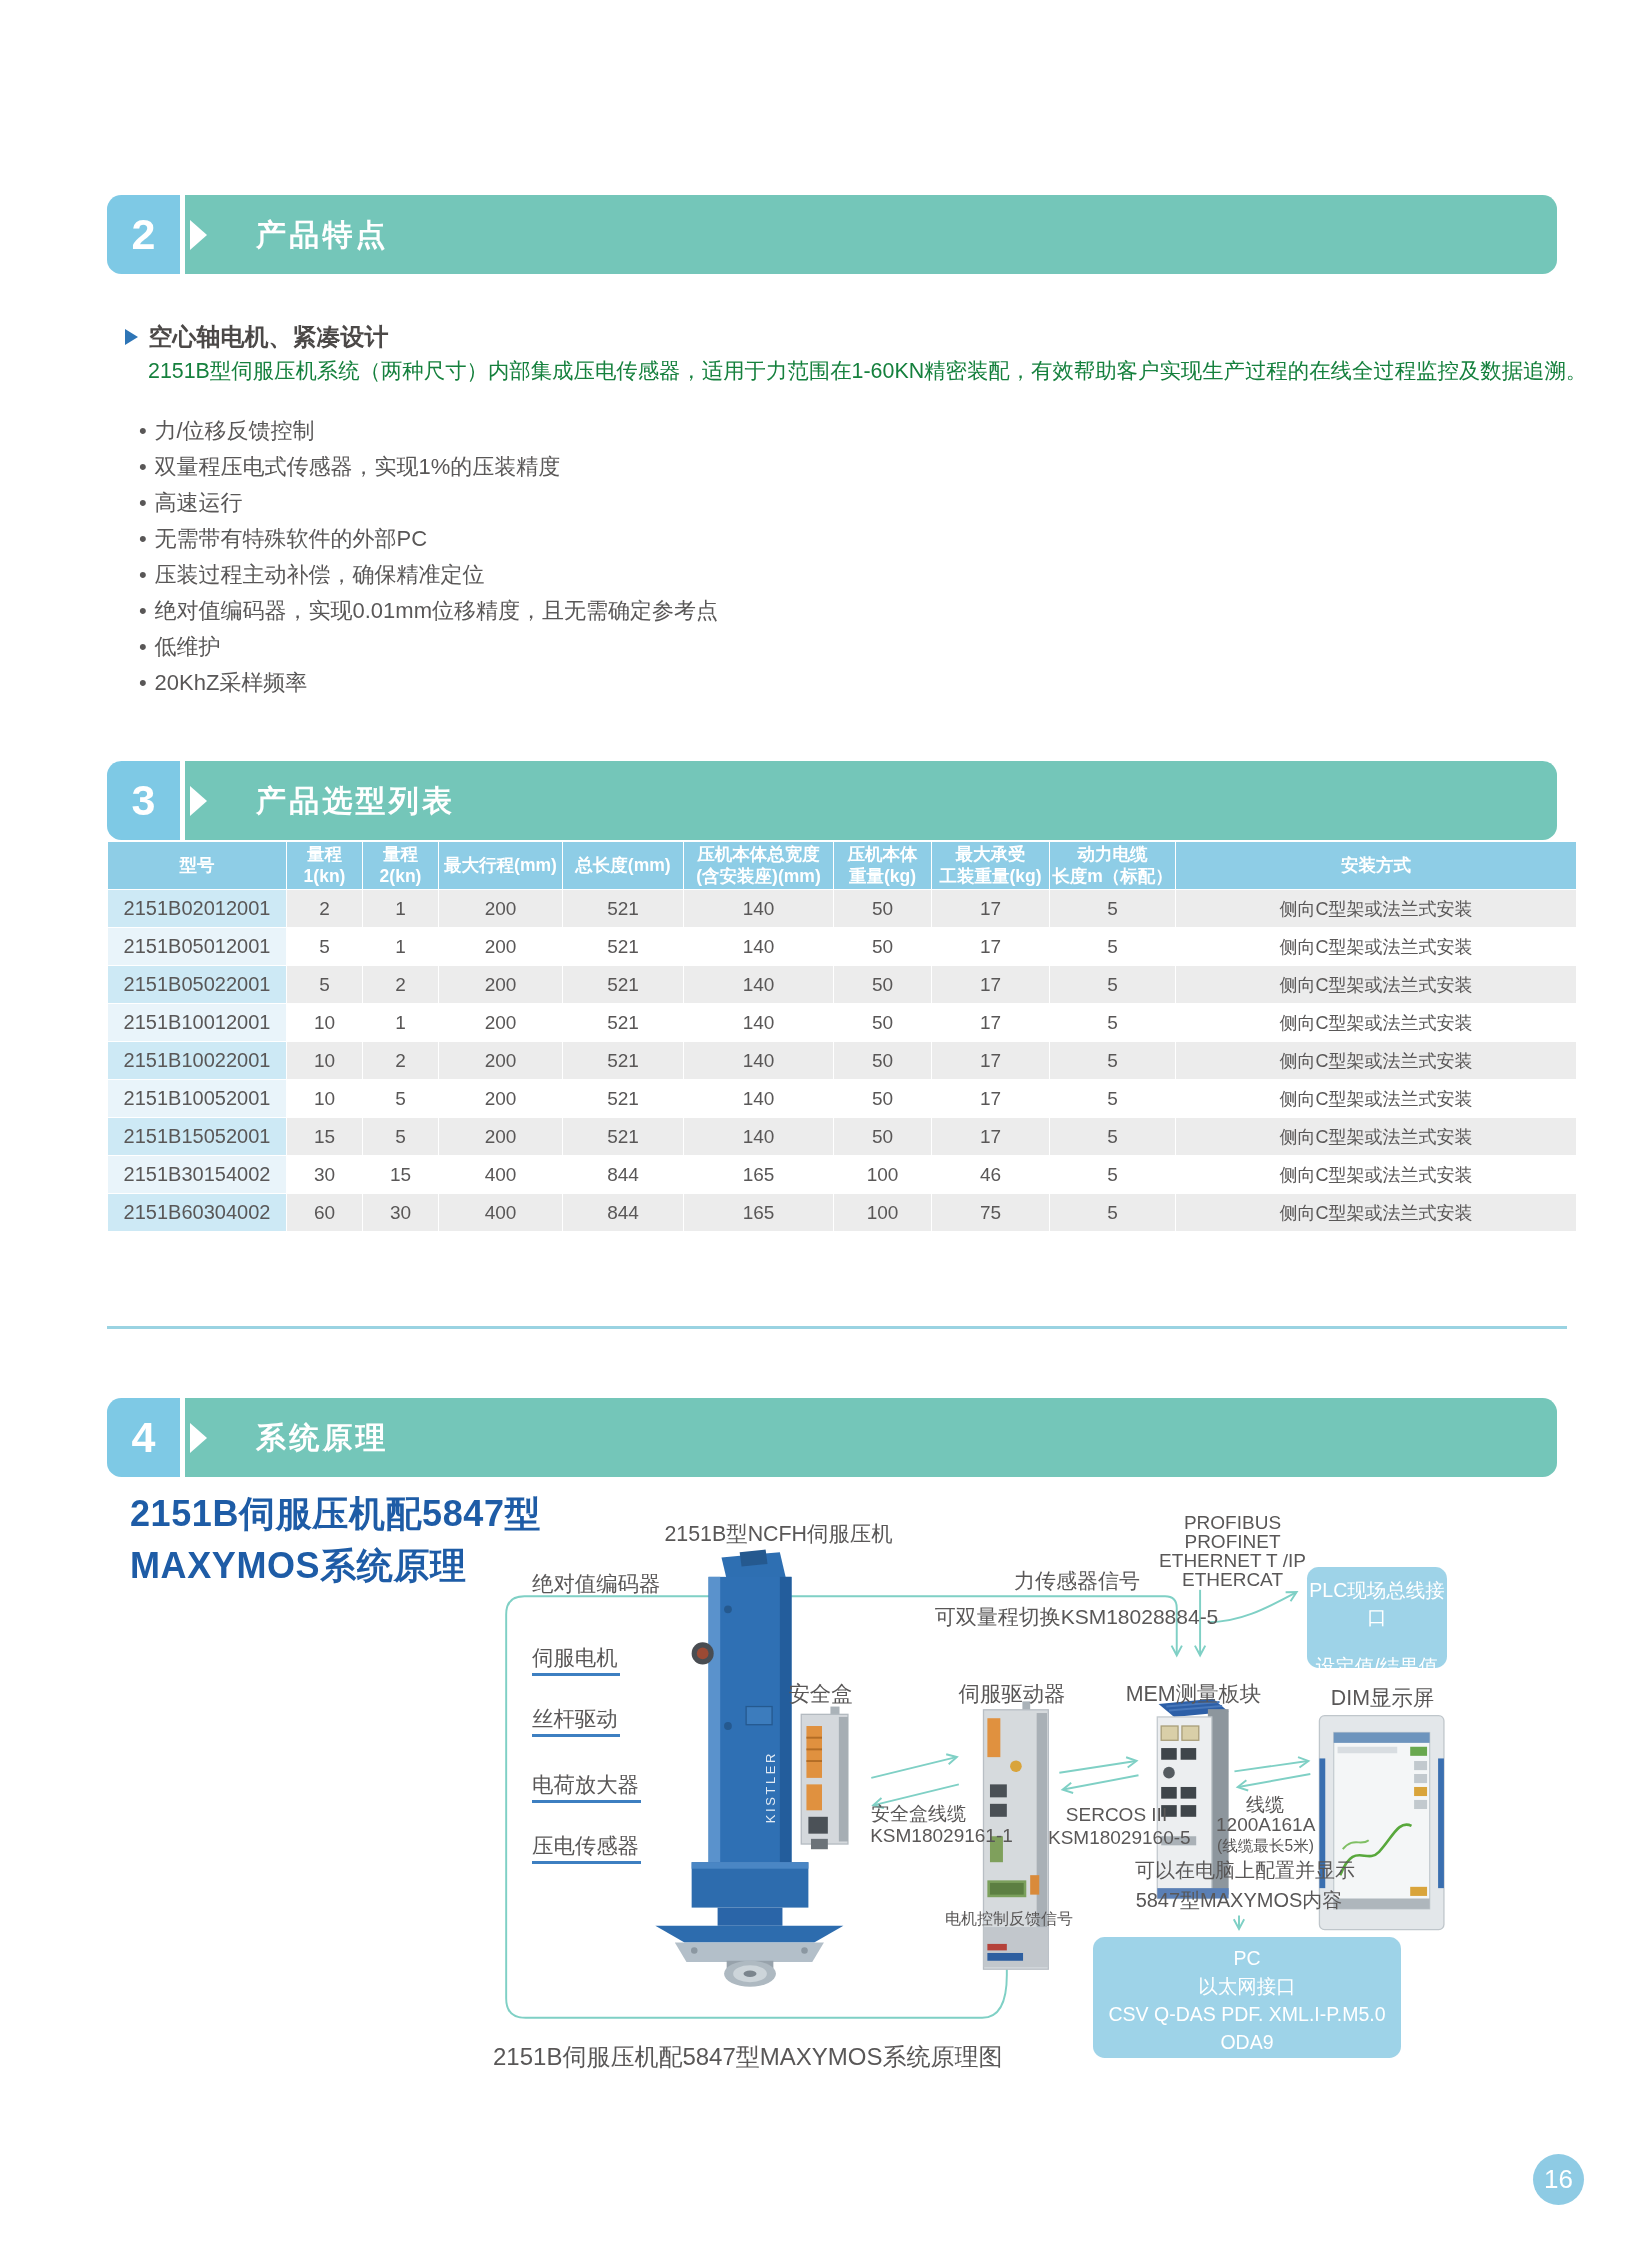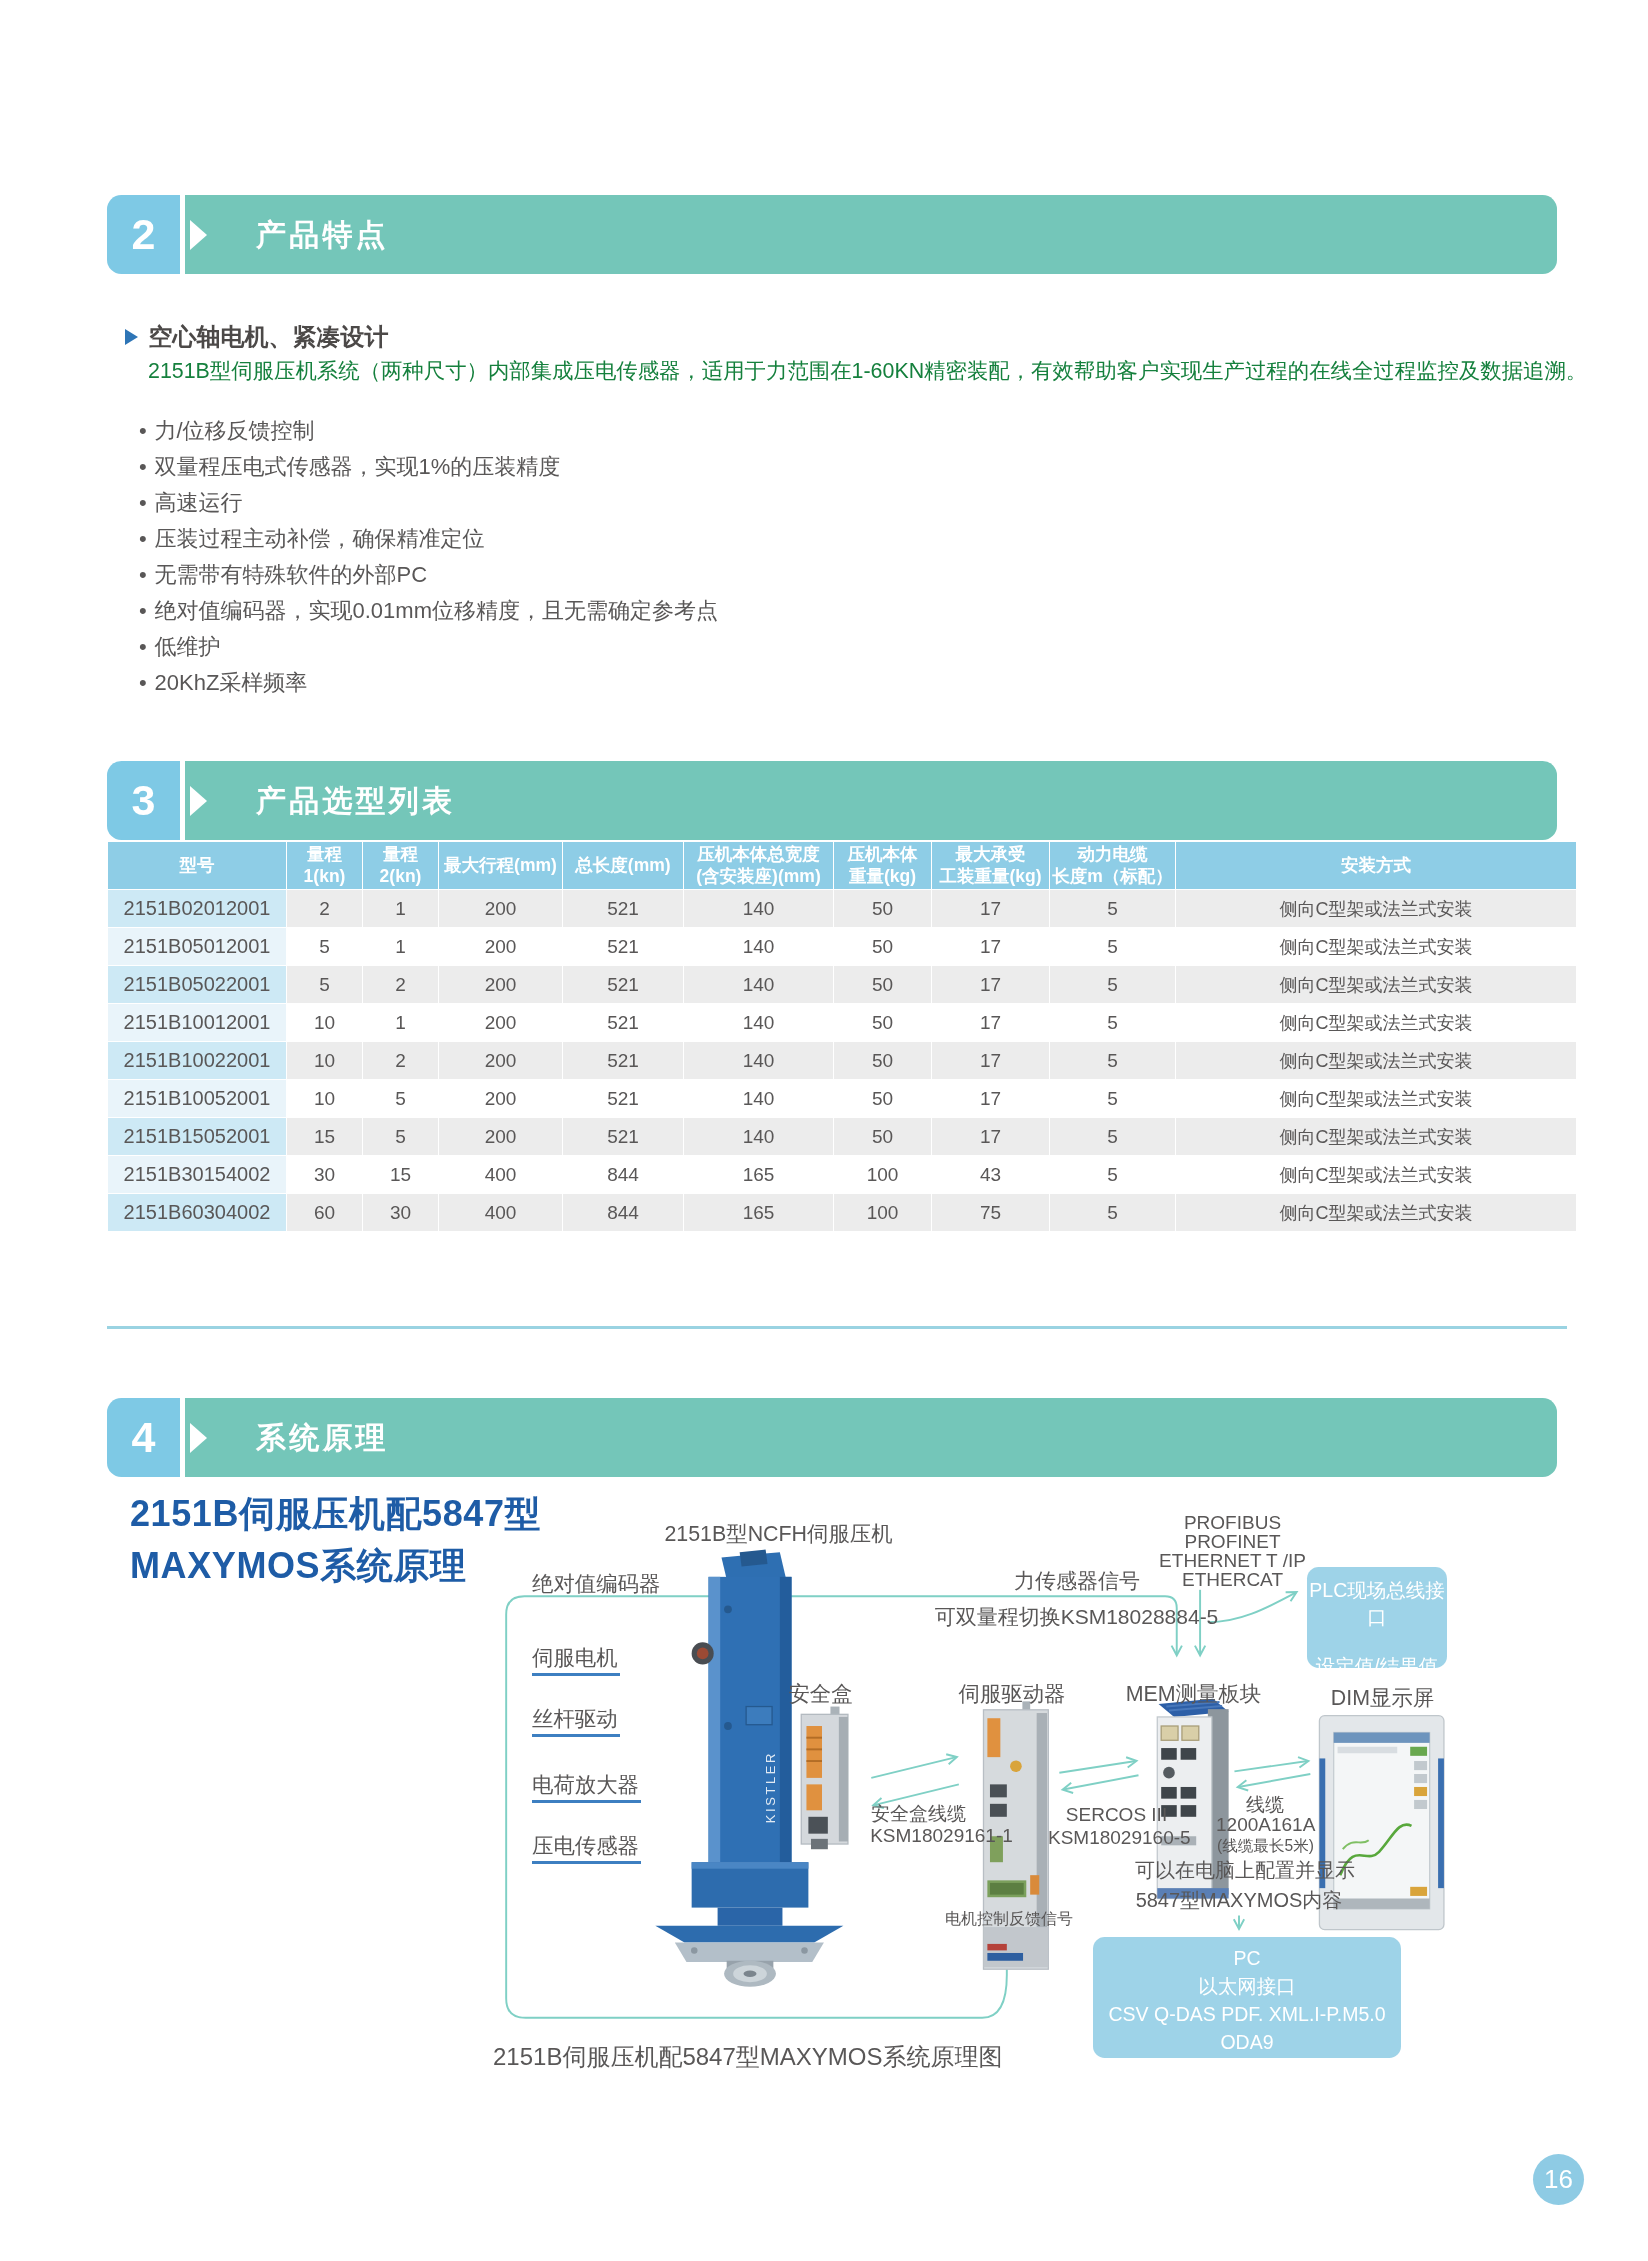--- a/index.html
+++ b/index.html
@@ -81,22 +81,22 @@
     <span class="tri"></span>
     <span>空心轴电机、紧凑设计</span>
   </div>
 
   <div class="intro">2151B型伺服压机系统（两种尺寸）内部集成压电传感器，适用于力范围在1-60KN精密装配，有效帮助客户实现生产过程的在线全过程监控及数据追溯。</div>
 
   <div class="bullets" id="bullets">
       <div class="bullet">力/位移反馈控制</div>
       <div class="bullet">双量程压电式传感器，实现1%的压装精度</div>
       <div class="bullet">高速运行</div>
+      <div class="bullet">无需带有特殊软件的外部PC</div>
       <div class="bullet">压装过程主动补偿，确保精准定位</div>
-      <div class="bullet">无需带有特殊软件的外部PC</div>
       <div class="bullet">绝对值编码器，实现0.01mm位移精度，且无需确定参考点</div>
       <div class="bullet">低维护</div>
       <div class="bullet">20KhZ采样频率</div>
     </div>
 
   <div class="sec-header" style="top:761px;">
     <div class="sec-badge">3</div>
     <div class="sec-bar">
       <div class="chevron"></div>
       <div class="sec-title">产品选型列表</div>
@@ -221,21 +221,21 @@
             <td class="install">侧向C型架或法兰式安装</td>
           </tr>
           <tr>
             <td class="model">2151B30154002</td>
             <td class="">30</td>
             <td class="">15</td>
             <td class="">400</td>
             <td class="">844</td>
             <td class="">165</td>
             <td class="">100</td>
-            <td class="">43</td>
+            <td class="">46</td>
             <td class="">5</td>
             <td class="install">侧向C型架或法兰式安装</td>
           </tr>
           <tr>
             <td class="model">2151B60304002</td>
             <td class="">60</td>
             <td class="">30</td>
             <td class="">400</td>
             <td class="">844</td>
             <td class="">165</td>

